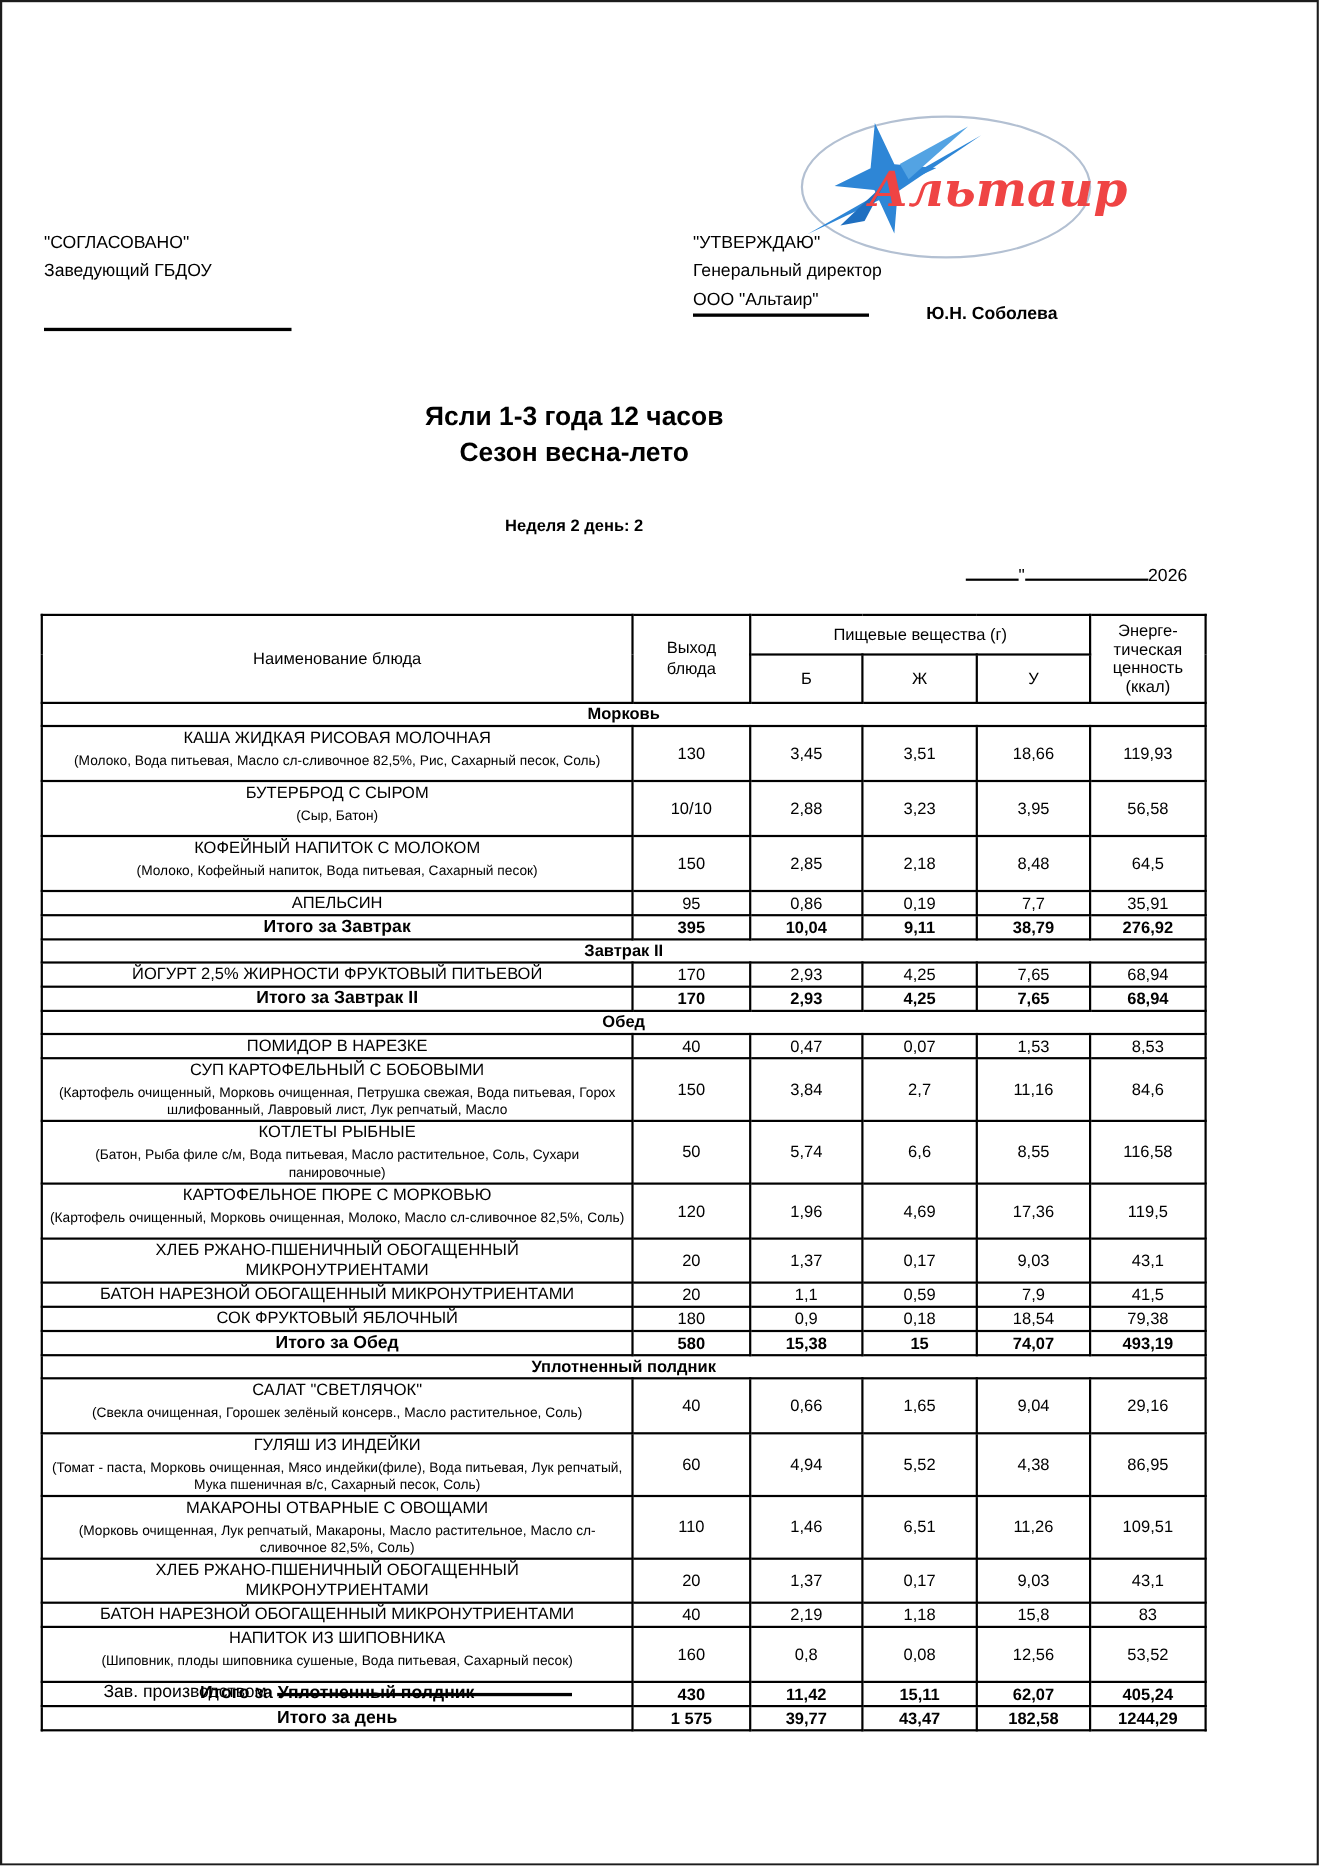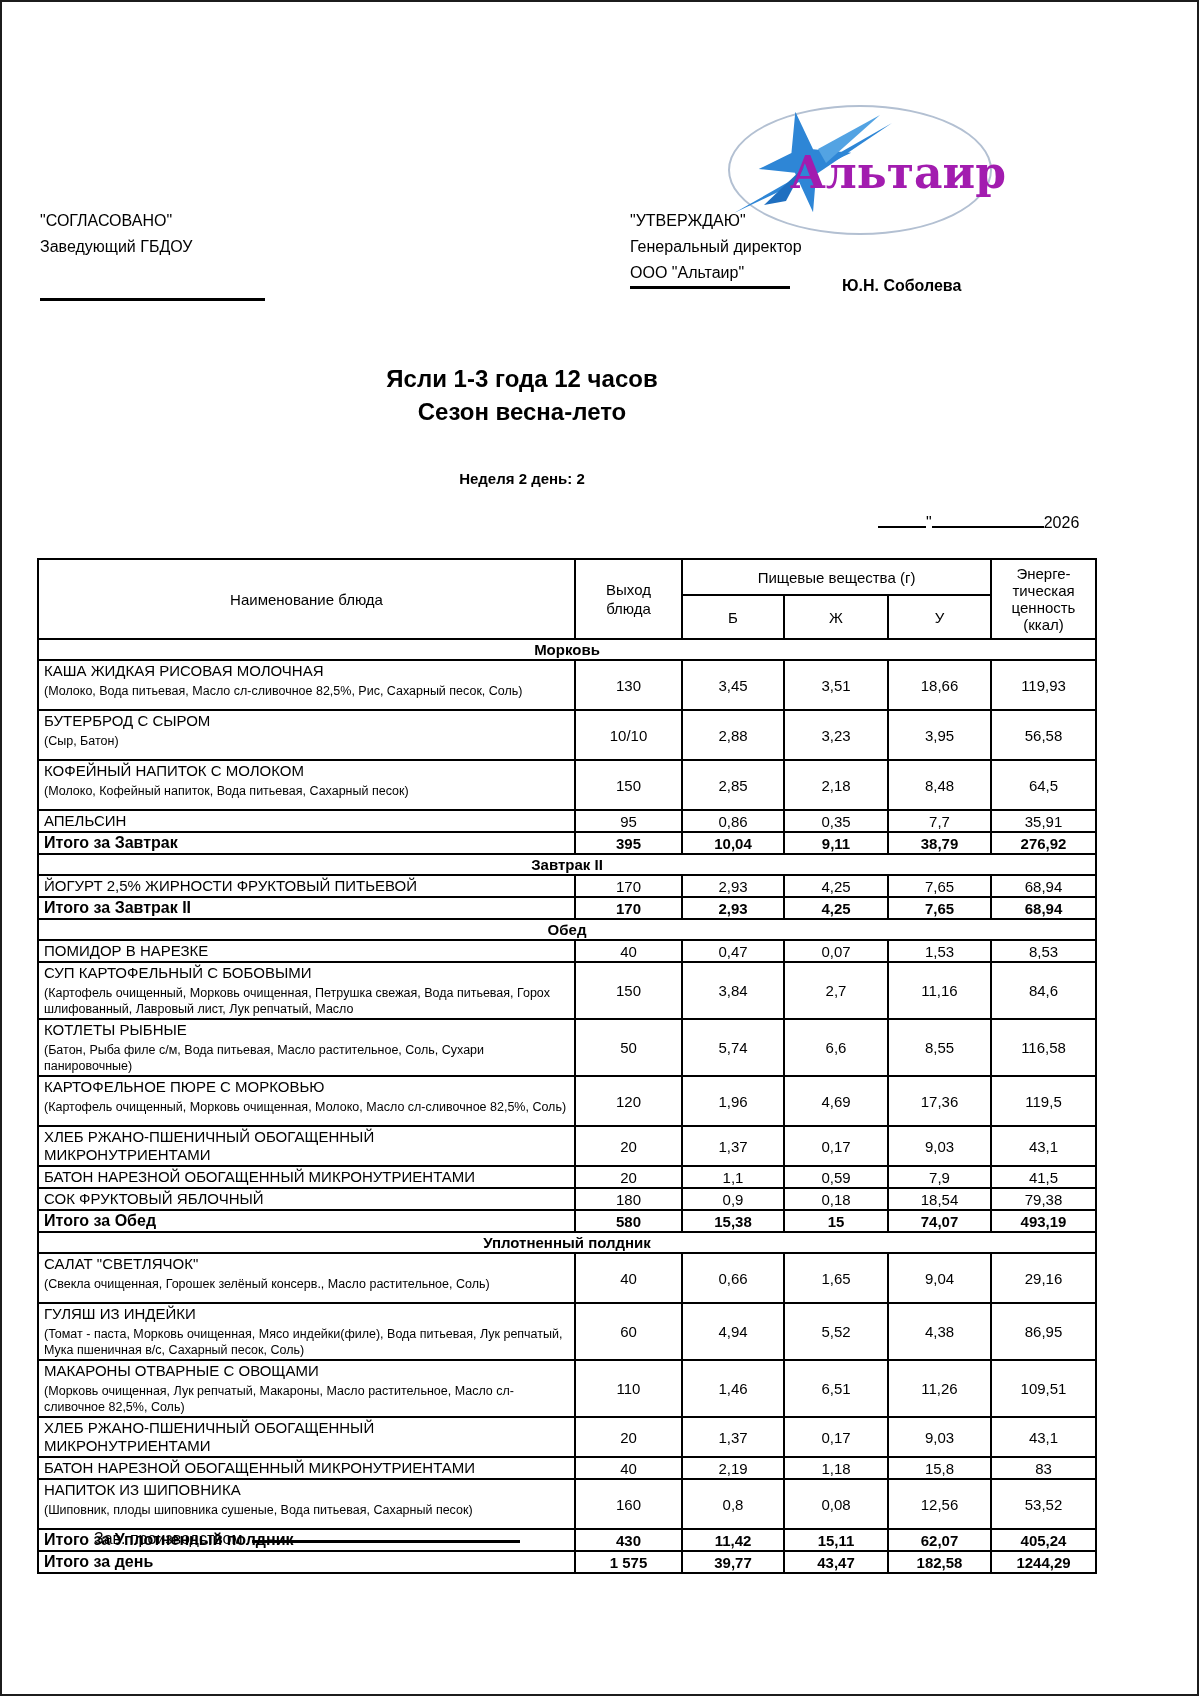--- a/index.html
+++ b/index.html
@@ -26,22 +26,22 @@
 
   
   .logo { position: absolute; left: 726px; top: 103px; width: 264px; height: 130px; }
   .logo-ellipse {
     position: absolute; inset: 0; border: 2px solid #b3c0d2; border-radius: 50%;
     background: #fff;
   }
   .logo-star { position: absolute; left: 6px; top: 4px; }
   .logo-text {
     position: absolute; left: 62px; top: 42px;
-    font-family: "DejaVu Serif", serif; font-weight: 600;
-    font-size: 44px; color: #a21caf; letter-spacing: 0px; white-space: nowrap;
+    font-family: "DejaVu Serif", serif; font-style: italic; font-weight: 600;
+    font-size: 44px; color: #ef4444; letter-spacing: 0px; white-space: nowrap;
   }
 
   
   .title-block { position: absolute; left: 0; top: 360px; width: 1040px; text-align: center; }
   .title-block div { font-size: 24px; font-weight: bold; line-height: 33px; }
   .week-line { position: absolute; left: 0; top: 468px; width: 1040px; text-align: center;
                font-size: 15px; font-weight: bold; }
 
   
   .date-line { position: absolute; left: 876px; top: 508px; font-size: 16px; white-space: nowrap; }
@@ -60,21 +60,21 @@
     padding: 2px 4px;
   }
   th.h-energy { white-space: pre-line; font-size: 14.5px; line-height: 17px; }
   th.h-out { white-space: pre-line; line-height: 19px; }
   tr.hdr1 { height: 36px; }
   tr.hdr2 { height: 44px; }
 
   tr.row-section td {
     text-align: center; font-weight: bold; font-size: 15px; height: 21px; padding: 0 4px;
   }
-  td.cell-name { vertical-align: top; padding: 1px 5px; }
+  td.cell-name { vertical-align: top; padding: 1px 5px; text-align: center; }
   td.cell-name.has-ingr { height: 50px; }
   .dish-name { font-size: 15px; line-height: 18px; white-space: pre-line; }
   .ingredients { font-size: 12.5px; line-height: 16px; margin-top: 3px;
                  max-height: 40px; overflow: hidden; }
   td.cell-num { text-align: center; vertical-align: middle; font-size: 15px; padding: 0 2px; height: 21px; }
   tr.row-total td { font-weight: bold; }
   tr.row-total td.cell-name { vertical-align: middle; height: 21px; }
 
   
   .footer-row { position: absolute; left: 92px; top: 1504px; font-size: 16px; margin-top: 24px; }
@@ -183,21 +183,21 @@
           <td class="cell-num">2,18</td>
           <td class="cell-num">8,48</td>
           <td class="cell-num">64,5</td>
         </tr>
         <tr class="row-dish">
           <td class="cell-name">
             <div class="dish-name">АПЕЛЬСИН</div>
           </td>
           <td class="cell-num">95</td>
           <td class="cell-num">0,86</td>
-          <td class="cell-num">0,35</td>
+          <td class="cell-num">0,19</td>
           <td class="cell-num">7,7</td>
           <td class="cell-num">35,91</td>
         </tr>
         <tr class="row-total">
           <td class="cell-name">Итого за Завтрак</td>
           <td class="cell-num">395</td>
           <td class="cell-num">10,04</td>
           <td class="cell-num">9,11</td>
           <td class="cell-num">38,79</td>
           <td class="cell-num">276,92</td>

